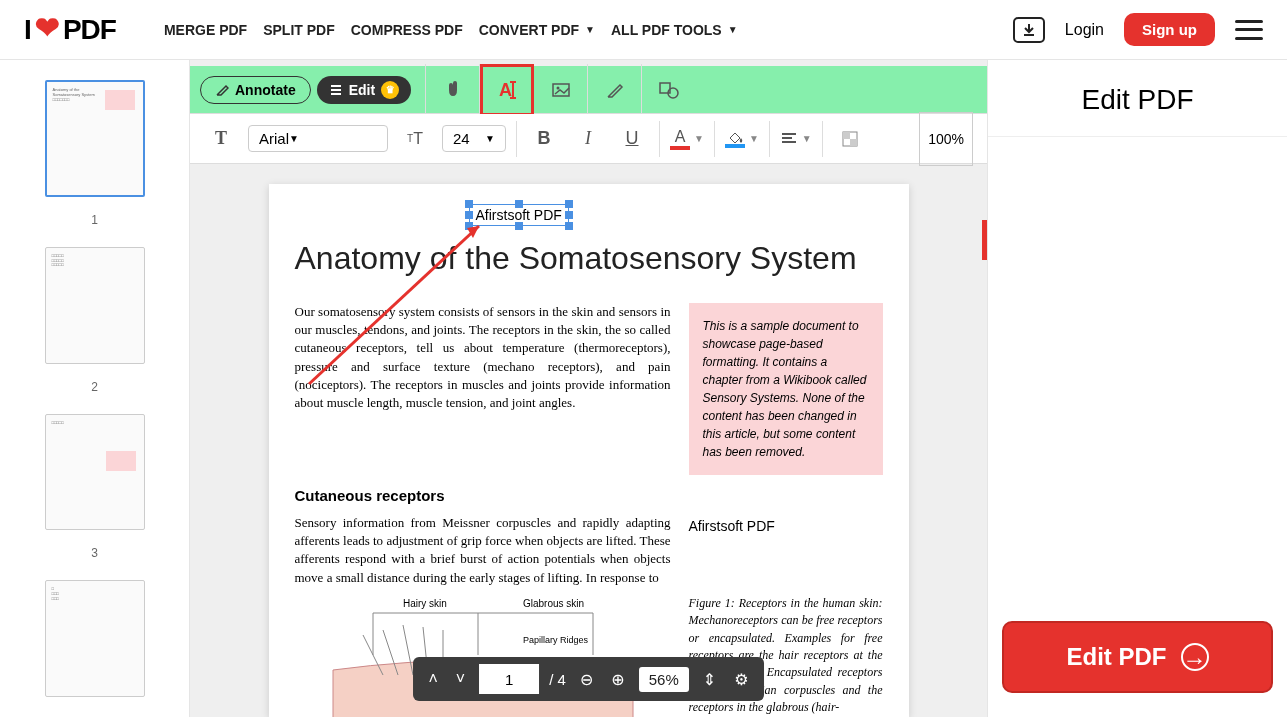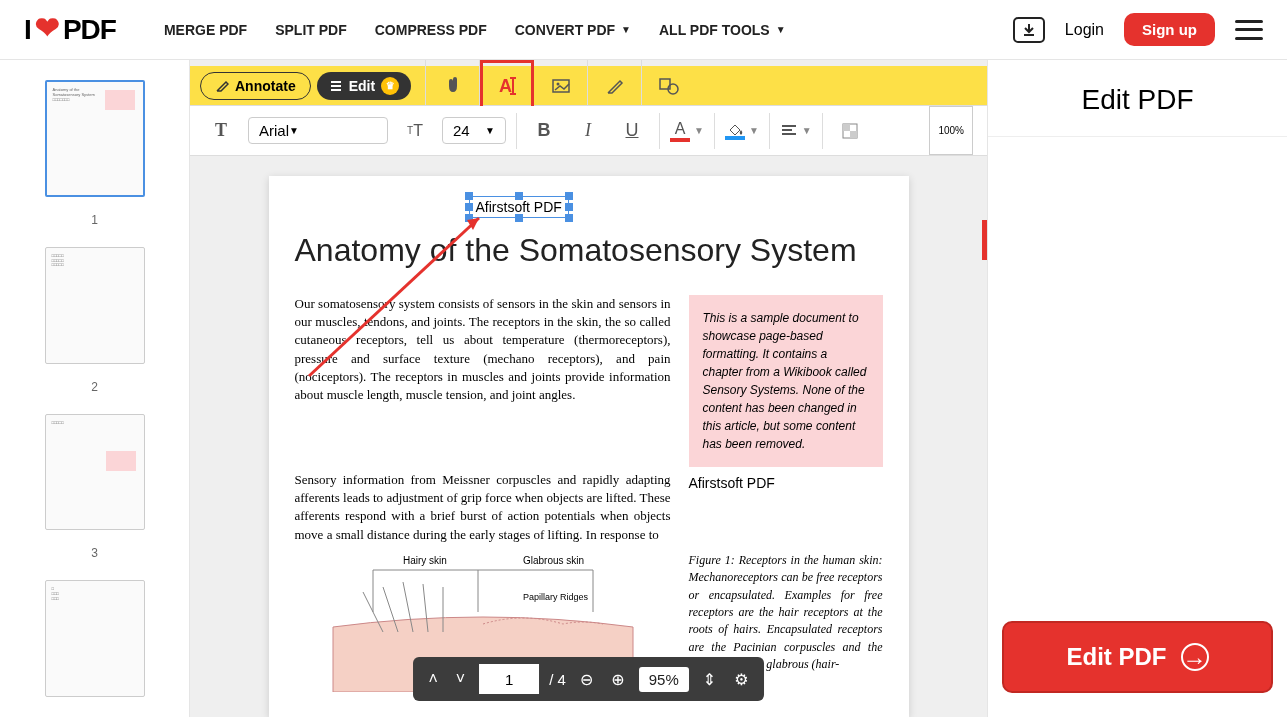--- a/index.html
+++ b/index.html
@@ -1,51 +1,51 @@
 <!DOCTYPE html>
 <html><head>
 <meta charset="utf-8">
 <style>
 * { margin: 0; padding: 0; box-sizing: border-box; }
 body { font-family: Arial, sans-serif; background: #fff; width: 1287px; height: 717px; overflow: hidden; position: relative; }
 .topbar { height: 60px; display: flex; align-items: center; padding: 0 24px; border-bottom: 1px solid #e5e5e5; }
 .logo { display: flex; align-items: center; font-size: 28px; font-weight: 900; letter-spacing: -1px; }
 .logo-heart { color: #e5322d; font-size: 30px; margin: 0 4px; position: relative; top: -2px; }
-.nav-links { display: flex; gap: 28px; margin-left: 48px; }
+.nav-links { display: flex; gap: 16px; margin-left: 48px; }
 .nav-link { font-size: 14px; font-weight: 700; color: #222; cursor: pointer; display: flex; align-items: center; gap: 6px; }
 .nav-caret { font-size: 10px; }
 .top-right { margin-left: auto; display: flex; align-items: center; gap: 20px; }
 .dl-icon { border: 2px solid #222; border-radius: 5px; width: 32px; height: 26px; display: flex; align-items: center; justify-content: center; }
 .login-link { font-size: 16px; cursor: pointer; }
 .signup-btn { background: #e5322d; color: #fff; border: none; border-radius: 10px; padding: 8px 18px; font-size: 15px; font-weight: 600; cursor: pointer; }
 .hamburger { width: 28px; height: 20px; display: flex; flex-direction: column; justify-content: space-between; cursor: pointer; }
 .hamburger span { display: block; height: 3px; background: #222; border-radius: 2px; }
 .main { display: flex; height: calc(100% - 60px); }
 .thumb-panel { width: 190px; background: #fff; padding: 20px 0; display: flex; flex-direction: column; align-items: center; gap: 12px; overflow-y: auto; border-right: 1px solid #e5e5e5; }
 .thumb { width: 100px; height: 125px; border: 1px solid #ccc; border-radius: 2px; background: #fafafa; cursor: pointer; position: relative; }
 .thumb.sel { border: 2px solid #4a90e2; }
 .thumb-num { font-size: 12px; color: #666; text-align: center; margin-top: 4px; margin-bottom: 8px; }
 .editor { flex: 1; background: #efefef; position: relative; display: flex; flex-direction: column; }
-.toolbar1 { height: 40px; background: #fde047; border-bottom: 1px solid #ddd; display: flex; align-items: center; padding-left: 10px; margin-top: 6px; }
+.toolbar1 { height: 48px; background: #86efac; border-bottom: 1px solid #ddd; display: flex; align-items: center; padding-left: 10px; margin-top: 6px; }
 .ann-btn { display: flex; align-items: center; gap: 6px; border: 1px solid #333; border-radius: 16px; padding: 5px 14px; font-size: 14px; font-weight: 600; cursor: pointer; }
 .edit-btn { display: flex; align-items: center; gap: 6px; background: #333; color: #fff; border-radius: 16px; padding: 5px 12px; font-size: 14px; font-weight: 600; cursor: pointer; margin-left: 6px; }
 .crown { width: 18px; height: 18px; background: #ffc107; border-radius: 50%; display: inline-flex; align-items: center; justify-content: center; font-size: 10px; }
 .tool-group { display: flex; margin-left: 14px; border-left: 1px solid #ddd; }
 .tool-btn { width: 54px; height: 52px; display: flex; align-items: center; justify-content: center; cursor: pointer; border-right: 1px solid #ddd; color: #555; }
 .tool-btn.active { color: #e5322d; }
 .tool-btn.hl { border: 3px solid #e5322d; }
 .toolbar2 { height: 50px; background: #fff; border-bottom: 1px solid #ddd; display: flex; align-items: center; padding: 0 14px; gap: 10px; }
 .font-sel { display: flex; align-items: center; border: 1px solid #ccc; border-radius: 4px; padding: 4px 10px; width: 140px; font-size: 15px; cursor: pointer; }
 .size-sel { display: flex; align-items: center; border: 1px solid #ccc; border-radius: 4px; padding: 4px 10px; width: 64px; justify-content: space-between; font-size: 15px; cursor: pointer; }
 .fmt-btn { width: 34px; height: 36px; display: flex; align-items: center; justify-content: center; cursor: pointer; color: #555; font-size: 18px; }
 .sep { width: 1px; height: 36px; background: #ddd; }
 .color-btn { display: flex; align-items: center; gap: 4px; cursor: pointer; }
 .color-sw { width: 20px; height: 4px; background: #e5322d; display: block; }
 .fill-sw { width: 20px; height: 4px; background: #2196f3; display: block; }
-.zoom-box { border: 1px solid #ccc; padding: 18px 8px; font-size: 10px; margin-left: auto; }
+.zoom-box { border: 1px solid #ccc; padding: 18px 8px; font-size: 14px; margin-left: auto; }
 .canvas { flex: 1; overflow: hidden; position: relative; display: flex; justify-content: center; padding-top: 20px; }
 .page { width: 640px; background: #fff; box-shadow: 0 2px 8px rgba(0,0,0,0.15); padding: 28px 0 0 0; position: relative; }
 .textbox { position: absolute; top: 20px; left: 200px; border: 1px solid #4a90e2; padding: 2px 6px; font-size: 14px; background: #fff; }
 .handle { position: absolute; width: 8px; height: 8px; background: #4a90e2; }
 .h-tl { top: -5px; left: -5px; } .h-tm { top: -5px; left: 50%; margin-left: -4px; } .h-tr { top: -5px; right: -5px; }
 .h-ml { top: 50%; left: -5px; margin-top:-4px;} .h-mr { top: 50%; right: -5px; margin-top:-4px;}
 .h-bl { bottom: -5px; left: -5px; } .h-bm { bottom: -5px; left: 50%; margin-left:-4px;} .h-br { bottom: -5px; right: -5px; }
 .arrow { position: absolute; top: 30px; left: 30px; width: 210px; height: 180px; pointer-events: none; }
 .doc-title { font-size: 32px; font-family: Arial; color: #222; padding: 28px 26px 6px 26px; }
 .doc-sub { font-size: 13px; font-variant: small-caps; padding: 18px 26px 0 26px; }
@@ -258,20 +258,21 @@
             <line x1="10" y1="170" x2="180" y2="12" stroke="#e5322d" stroke-width="3"></line>
             <polygon points="180,12 168,14 174,24" fill="#e5322d"></polygon>
           </svg>
         <div class="doc-title">Anatomy of the Somatosensory System</div>
         <div class="doc-body">
           <div class="col-l">Our somatosensory system consists of sensors in the skin and sensors in our muscles, tendons, and joints. The receptors in the skin, the so called cutaneous receptors, tell us about temperature (thermoreceptors), pressure and surface texture (mechano receptors), and pain (nociceptors). The receptors in muscles and joints provide information about muscle length, muscle tension, and joint angles.</div>
           <div class="col-r">
             <div class="pink-box">This is a sample document to showcase page-based formatting. It contains a chapter from a Wikibook called Sensory Systems. None of the content has been changed in this article, but some content has been removed.</div>
           </div>
         </div>
+        <div class="sub-h">Cutaneous receptors</div>
         <div class="doc-body" style="padding-top:4px">
           <div class="col-l">Sensory information from Meissner corpuscles and rapidly adapting afferents leads to adjustment of grip force when objects are lifted. These afferents respond with a brief burst of action potentials when objects move a small distance during the early stages of lifting. In response to</div>
           <div class="col-r" style="font-size:14px;font-family:Arial;padding-top:4px">Afirstsoft PDF</div>
         </div>
         <div style="display:flex;padding:8px 26px 0 26px;gap:18px">
           <div style="flex:1;position:relative;height:140px">
             <svg width="100%" height="140" viewBox="0 0 320 140">
               <text x="80" y="12" font-size="10">Hairy skin</text>
               <text x="200" y="12" font-size="10">Glabrous skin</text>
               <text x="200" y="48" font-size="9">Papillary Ridges</text>
@@ -293,21 +294,21 @@
         </div>
       </div>
 
       <div class="nav-bar">
         <span class="nbtn">˄</span>
         <span class="nbtn">˅</span>
         <input value="1" style="">
         <span class="pc">/  4</span>
         <span class="nbtn">⊖</span>
         <span class="nbtn">⊕</span>
-        <span class="zb">95%</span>
+        <span class="zb">56%</span>
         <span class="nbtn">⇕</span>
         <span class="nbtn">⚙</span>
       </div>
     </div>
   </div>
 
   <div class="right-panel">
     <div class="rp-title">Edit PDF</div>
     <div class="edit-pdf-btn">
       <span>Edit PDF</span>

